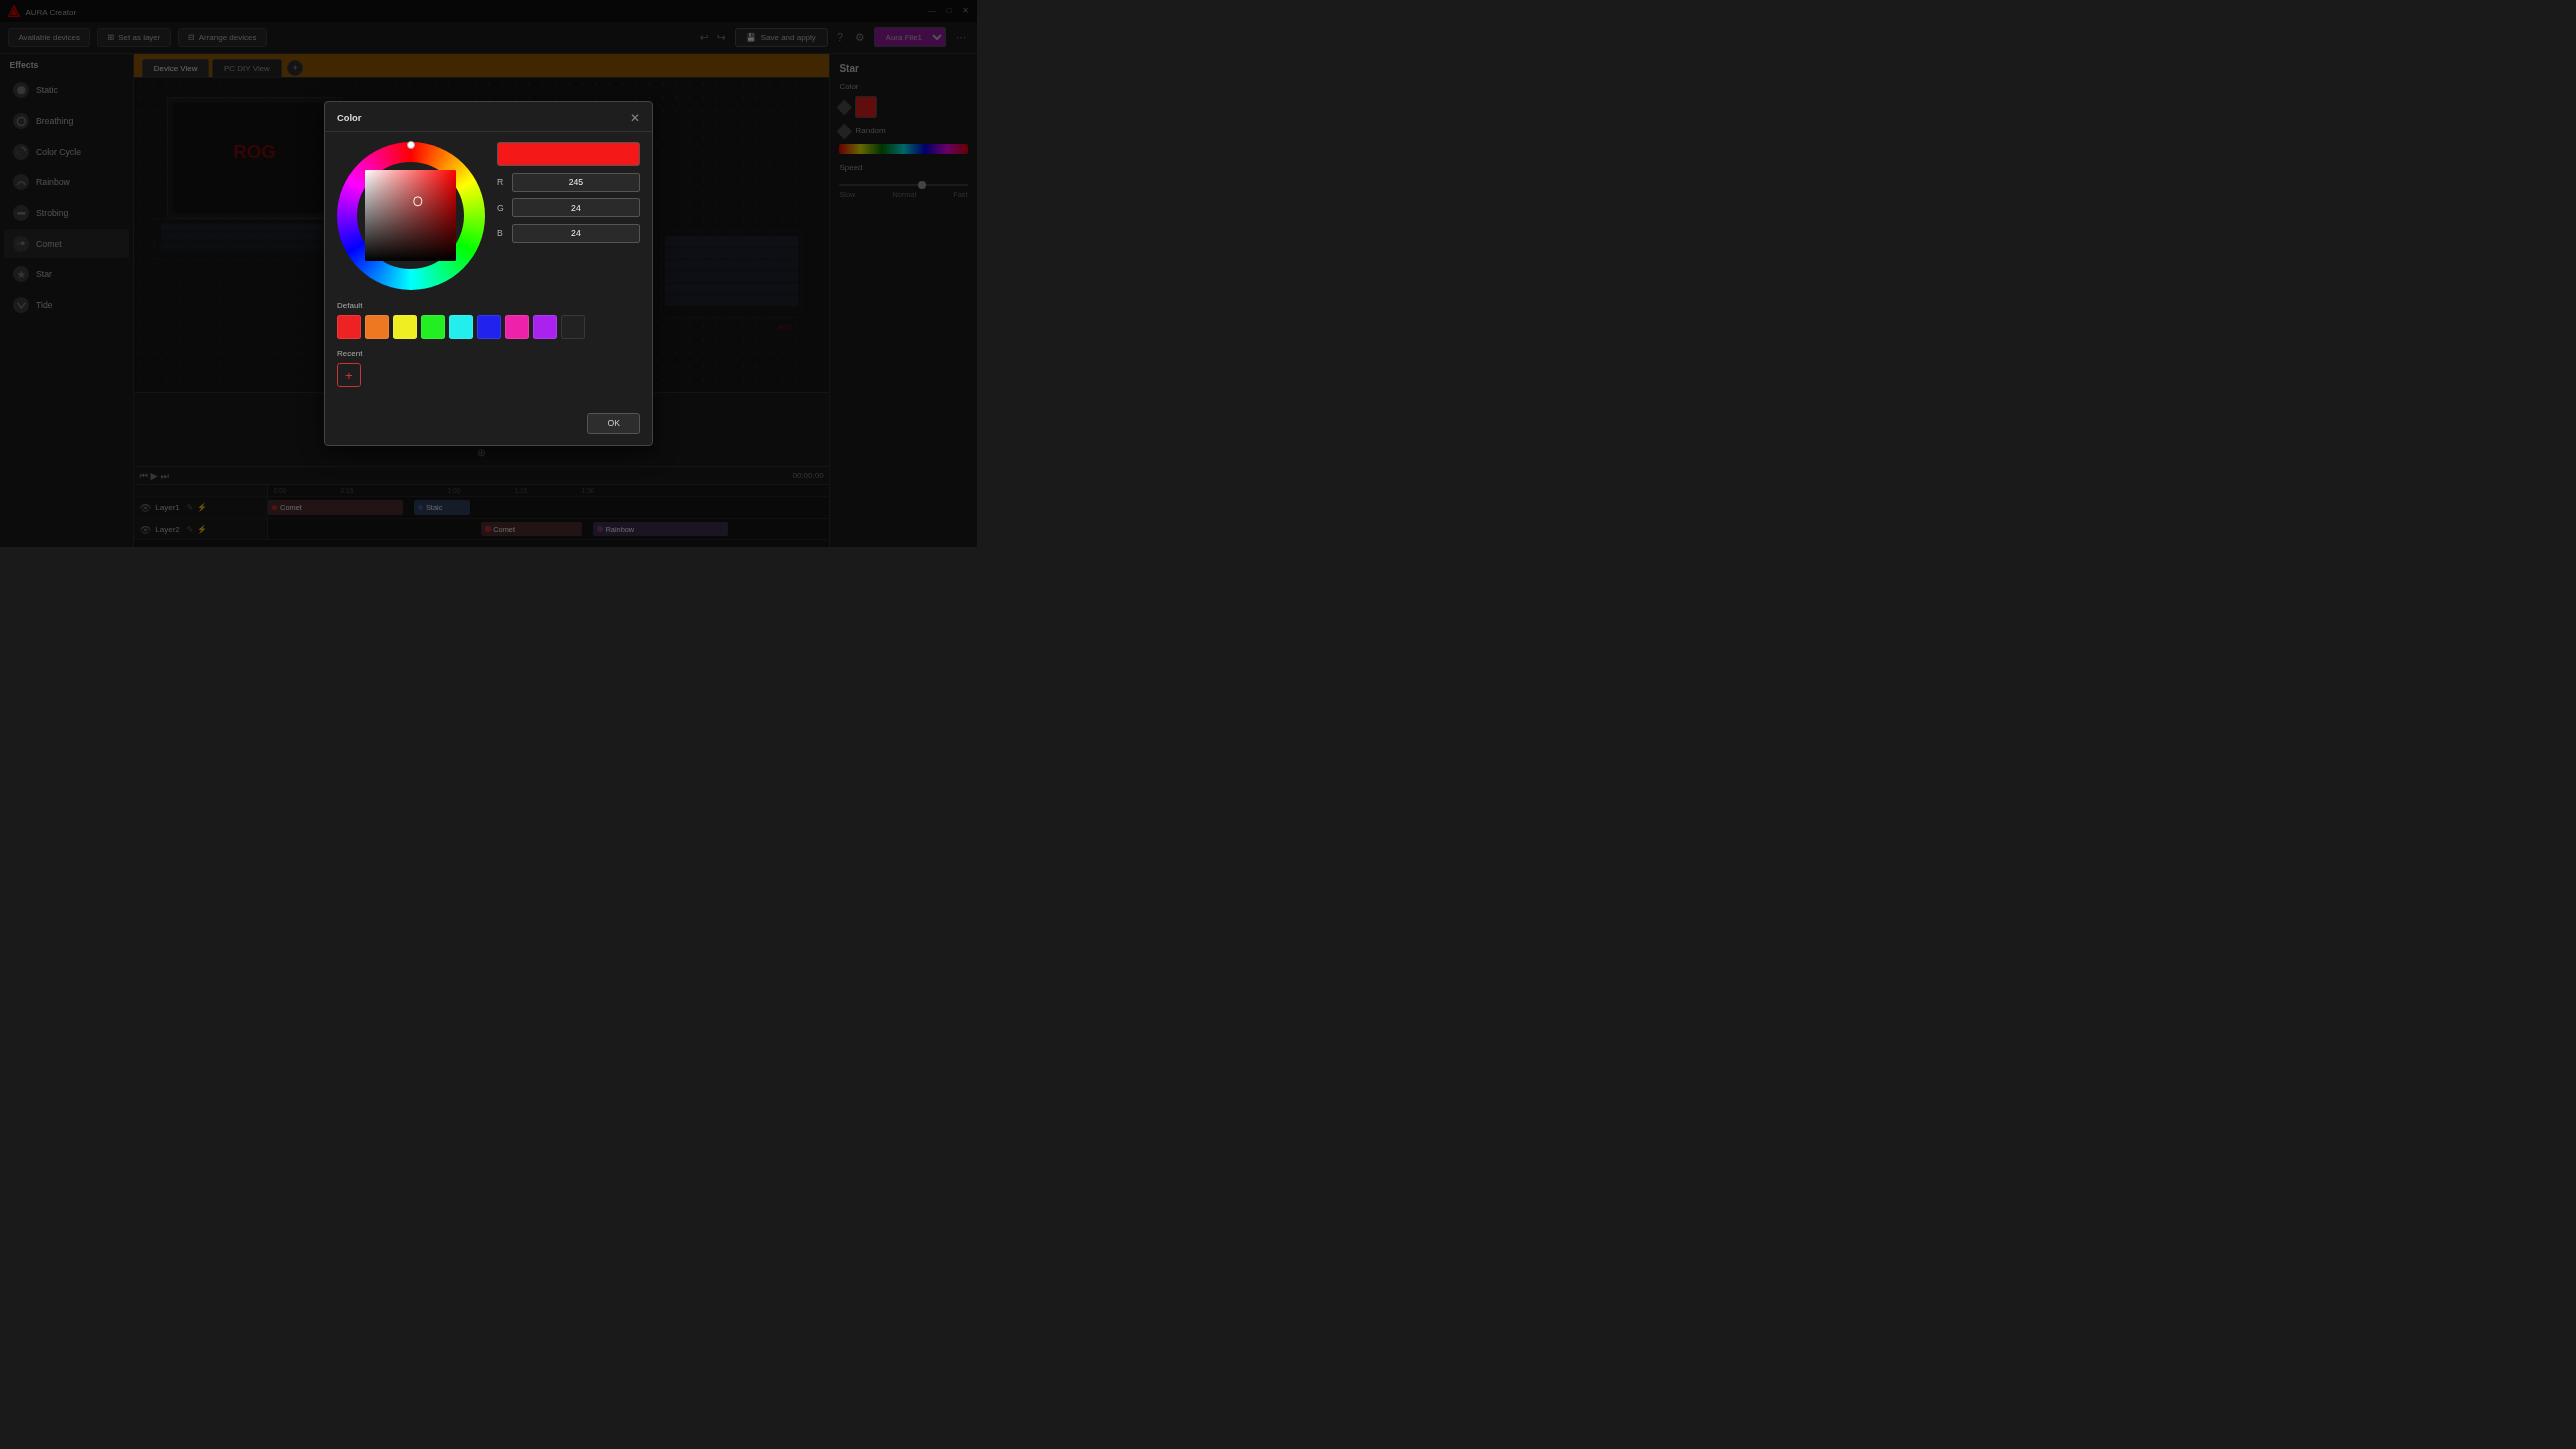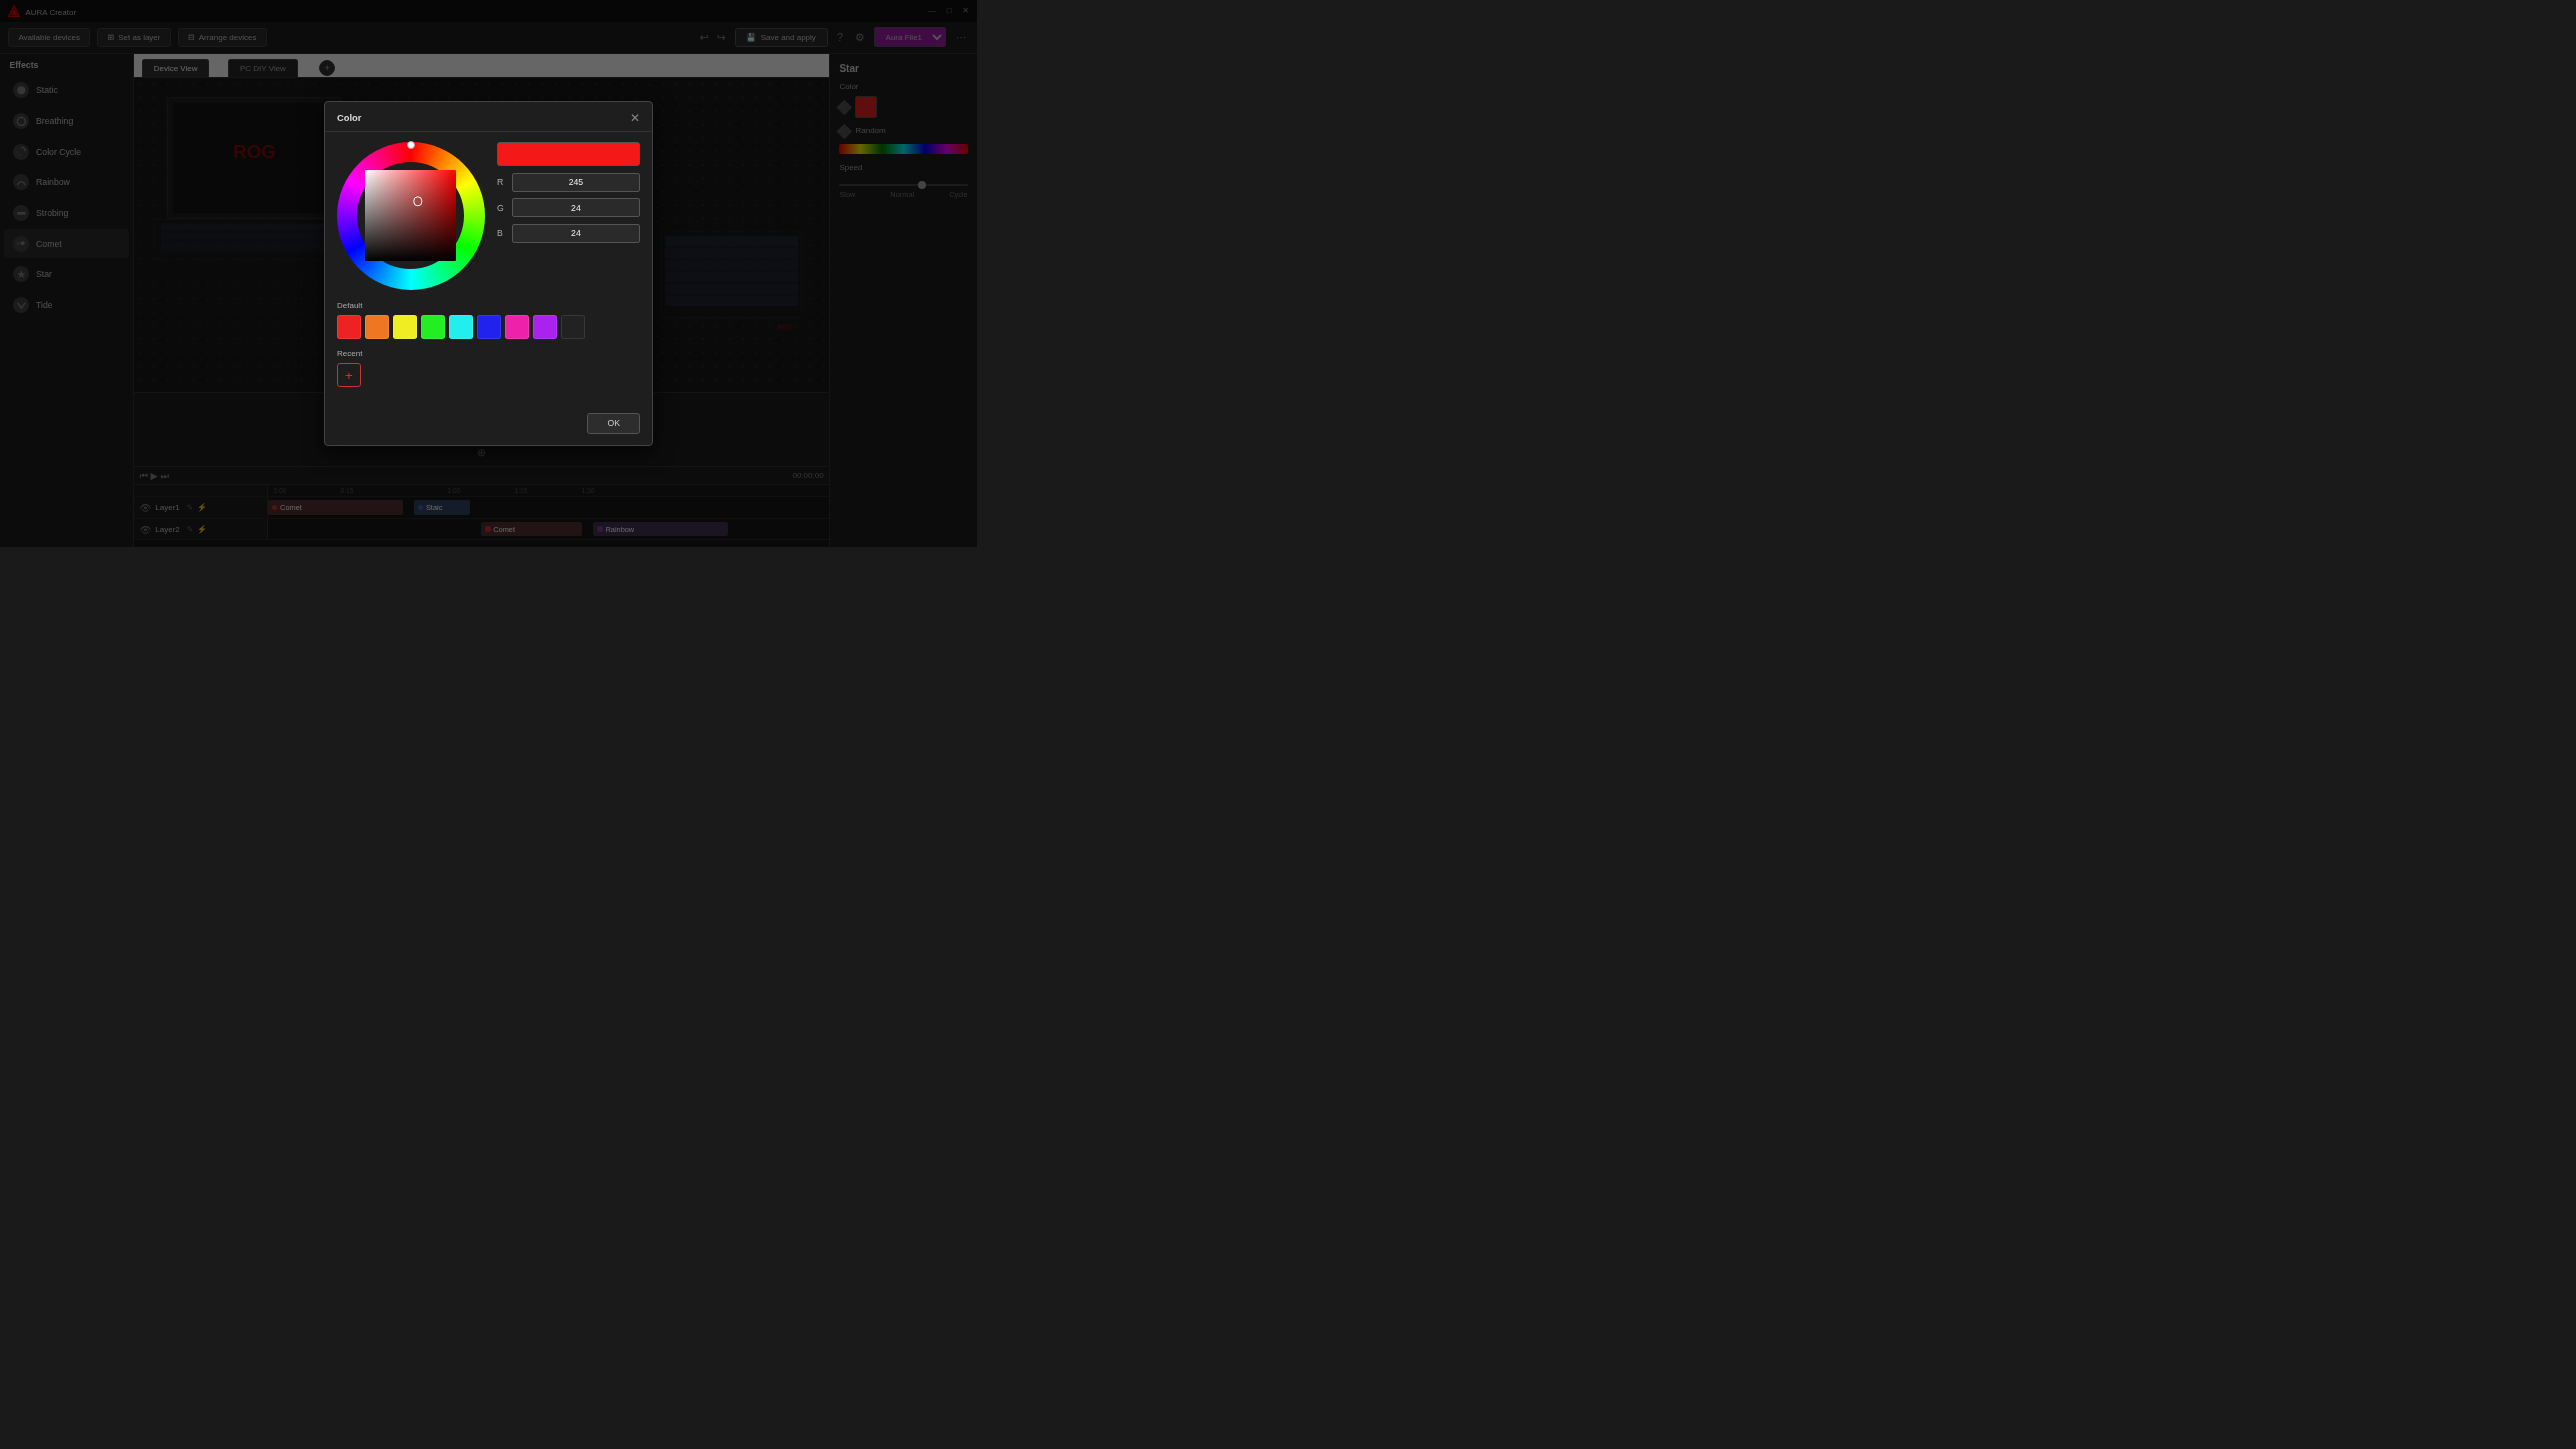--- a/index.html
+++ b/index.html
@@ -144,22 +144,22 @@
       display: flex;
       flex-direction: column;
       background: #1a1a1a;
       overflow: hidden;
     }
 
     
     .view-tabs {
       display: flex;
       padding: 5.4px 8px 0;
-      gap: 19px;
-      background: #ffffff;
+      gap: 3px;
+      background: #a16207;
       border-bottom: 0.7px solid #333;
     }
     .view-tab {
       padding: 4px 10.7px;
       font-size: 8px;
       color: #aaa;
       cursor: pointer;
       border-radius: 2.7px 2.7px 0 0;
       background: #2a2a2a;
       border: 0.7px solid #444;
@@ -813,21 +813,21 @@
 
     <div class="gradient-bar"></div>
 
     <div class="speed-label">Speed</div>
     <div class="speed-slider-container">
       <input type="range" class="speed-slider" min="0" max="100" value="65" style="">
     </div>
     <div class="speed-labels">
       <span>Slow</span>
       <span>Normal</span>
-      <span>Cycle</span>
+      <span>Fast</span>
     </div>
   </div>
 
 </div>
 
 <div class="modal-overlay">
   <div class="modal">
 
     <div class="modal-header">
       <span class="modal-title">Color</span>

